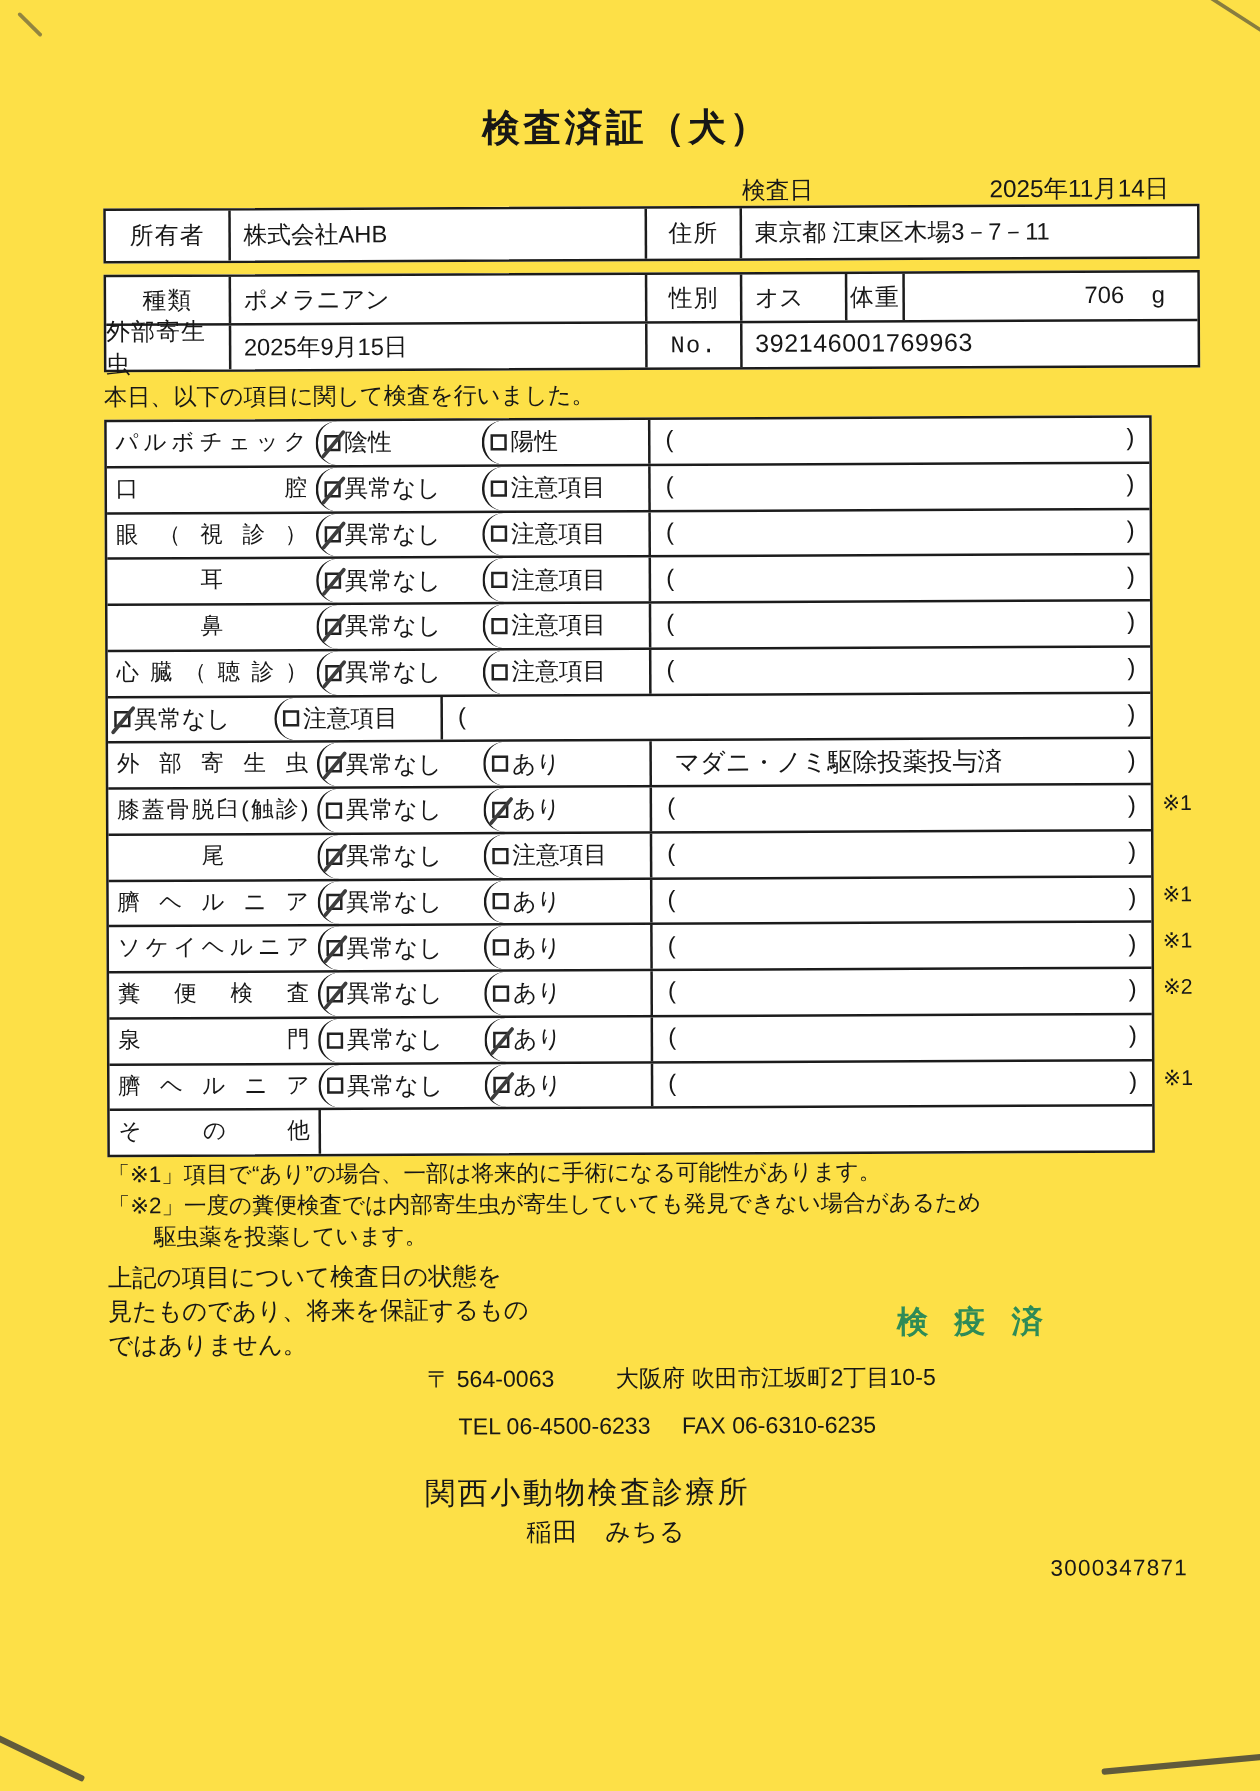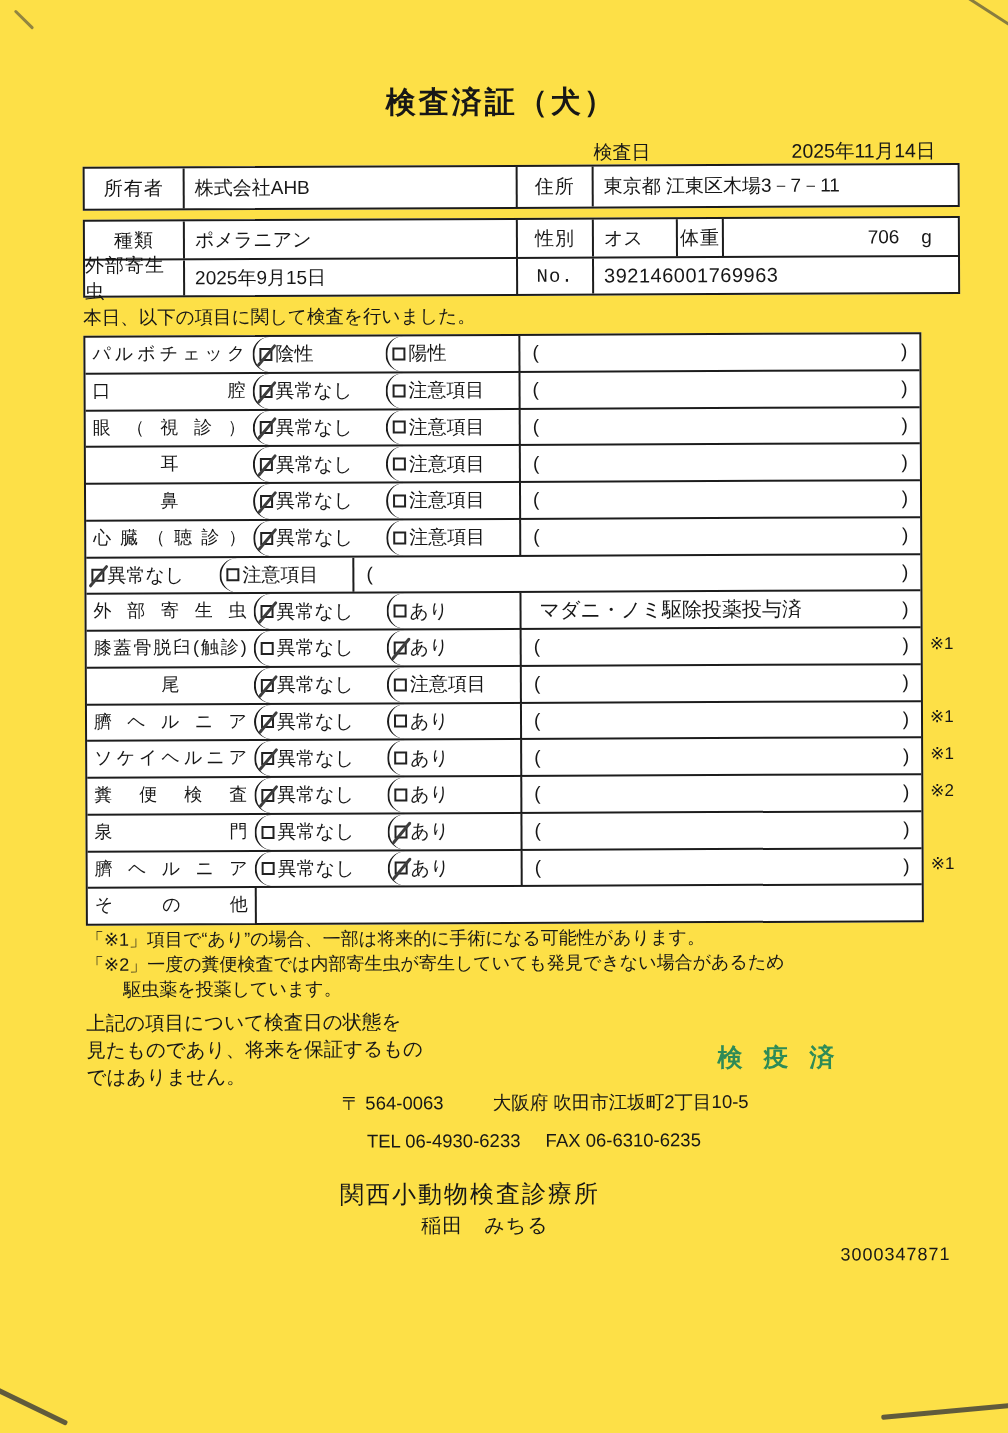--- a/index.html
+++ b/index.html
@@ -382,21 +382,21 @@
       <div>ではありません。</div>
     </div>
 
     <div class="stamp" style="color: rgb(46, 139, 87);">検 疫 済</div>
 
     <div class="addr-line">
       <span class="postal">〒 564-0063</span>
       <span class="caddr">大阪府 吹田市江坂町2丁目10-5</span>
     </div>
     <div class="tel-line">
-      <span>TEL 06-4930-6233</span>
+      <span>TEL 06-4500-6233</span>
       <span class="fax">FAX 06-6310-6235</span>
     </div>
     <div class="clinic-name">関西小動物検査診療所</div>
     <div class="vet-name">稲田　みちる</div>
     <div class="serial">3000347871</div>
 
     <div class="artifact art-tl"></div>
     <div class="artifact art-tr"></div>
     <div class="artifact art-bl"></div>
     <div class="artifact art-br"></div>

